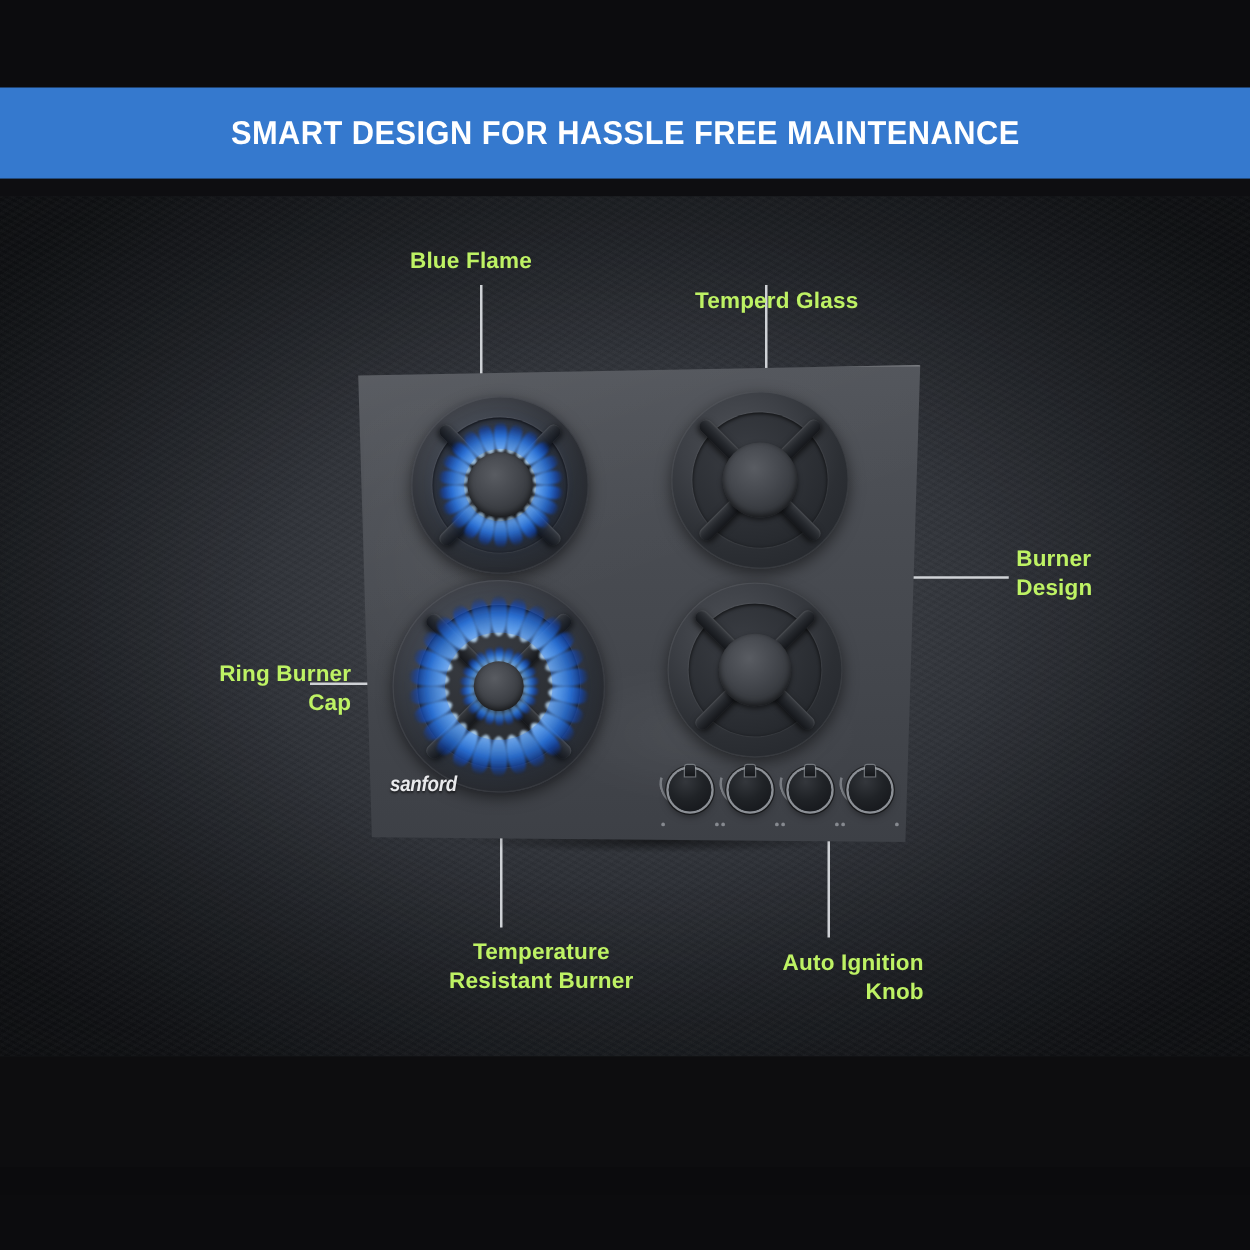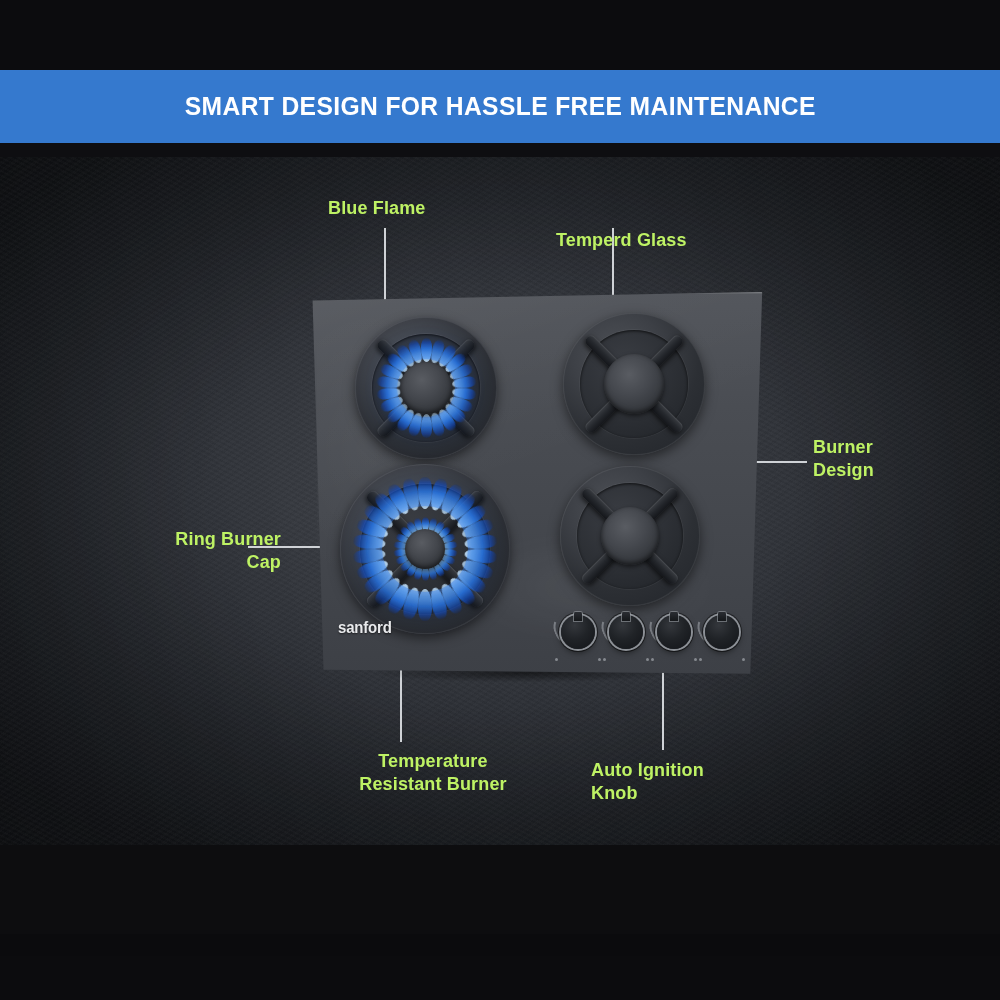--- a/index.html
+++ b/index.html
@@ -52,37 +52,37 @@
   
   .label {
     position:absolute; color:#bef264; font-size:18px; font-weight:700;
     line-height:1.28; letter-spacing:0.15px; white-space:pre-line;
   }
   #lbl-blue-flame  { left:328px; top:197px; }
   #lbl-temperd     { left:556px; top:197px;margin-top:32px; }
   #lbl-stylish     { left:813px; top:436px; }
   #lbl-ring-burner { left:113px; top:528px; width:168px; text-align:right; }
   #lbl-temp-res    { left:313px; top:750px; width:240px; text-align:center; }
-  #lbl-auto-ign    { left:591px; top:759px; width:148px; text-align:left; }
+  #lbl-auto-ign    { left:591px; top:759px; width:148px; text-align:right; }
 
   
   .ln { position:absolute; background:#cfd2d6; }
   .ln-v { width:1.6px; }
   .ln-h { height:1.6px; }
 
   #ln-blue-v   { left:384px; top:228px; height:129px; }
   #ln-temp-v   { left:612px; top:228px; height:67px; }
   #ln-sty-h    { left:727px; top:461px; width:80px; }
   #ln-ring-h   { left:248px; top:546px; width:150px; }
   #ln-tres-v   { left:400px; top:552px; height:190px; }
   #ln-auto-v   { left:662px; top:633px; height:117px; }
 
   
   #cooktop {
-    position:absolute; left:308px; top:292px; width:456px; height:384px;
+    position:absolute; left:282px; top:292px; width:456px; height:384px;font-style:italic;
   }
   .glass {
     position:absolute; inset:0;
     background:
       linear-gradient(160deg, rgba(255,255,255,0.055) 0%, rgba(255,255,255,0.018) 22%, rgba(255,255,255,0.0) 48%),
       linear-gradient(180deg, #52555b 0%, #4a4d53 30%, #44474d 62%, #3d4046 100%);
     clip-path: polygon(1.0% 2.2%, 99.6% 0.0%, 97.0% 99.4%, 3.4% 98.4%);
     border-radius:4px;
     box-shadow:0 14px 34px rgba(0,0,0,0.55);
   }

